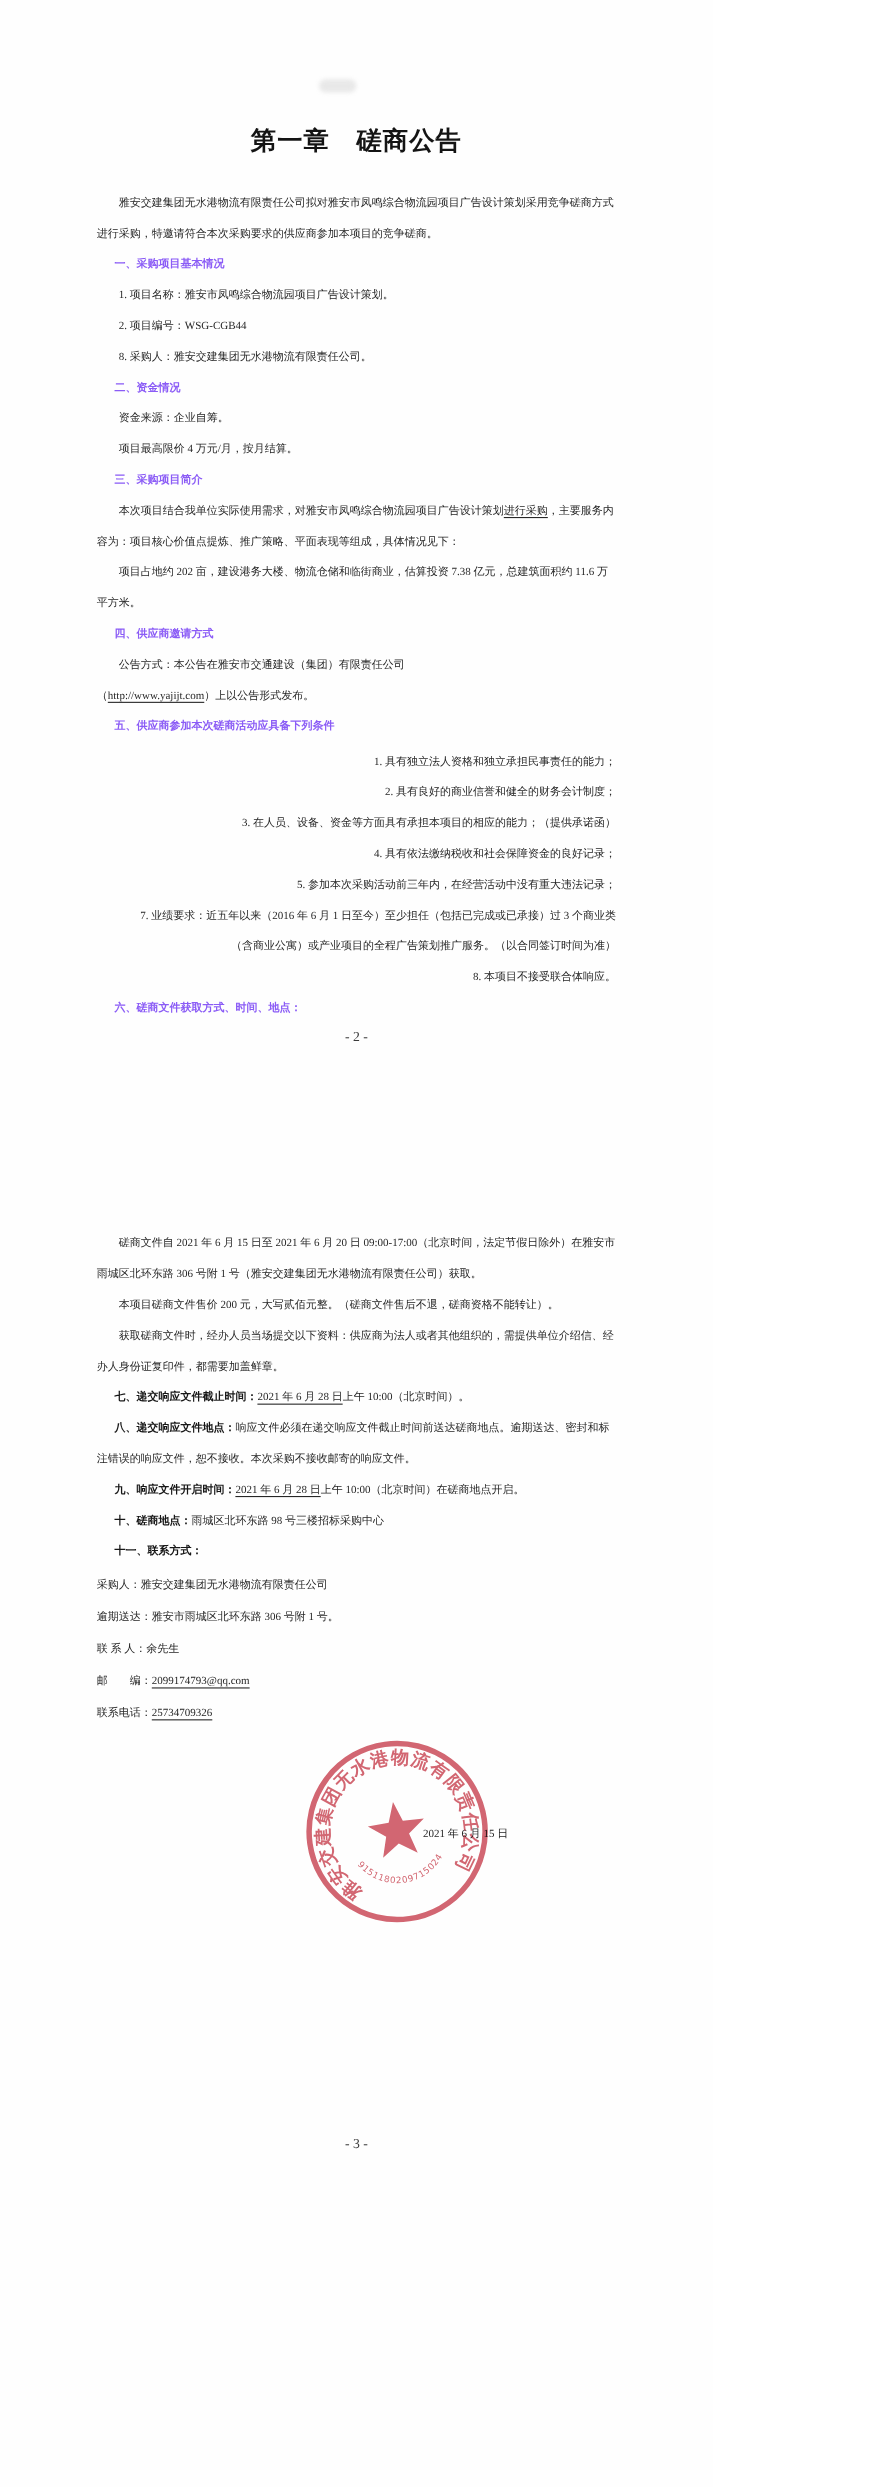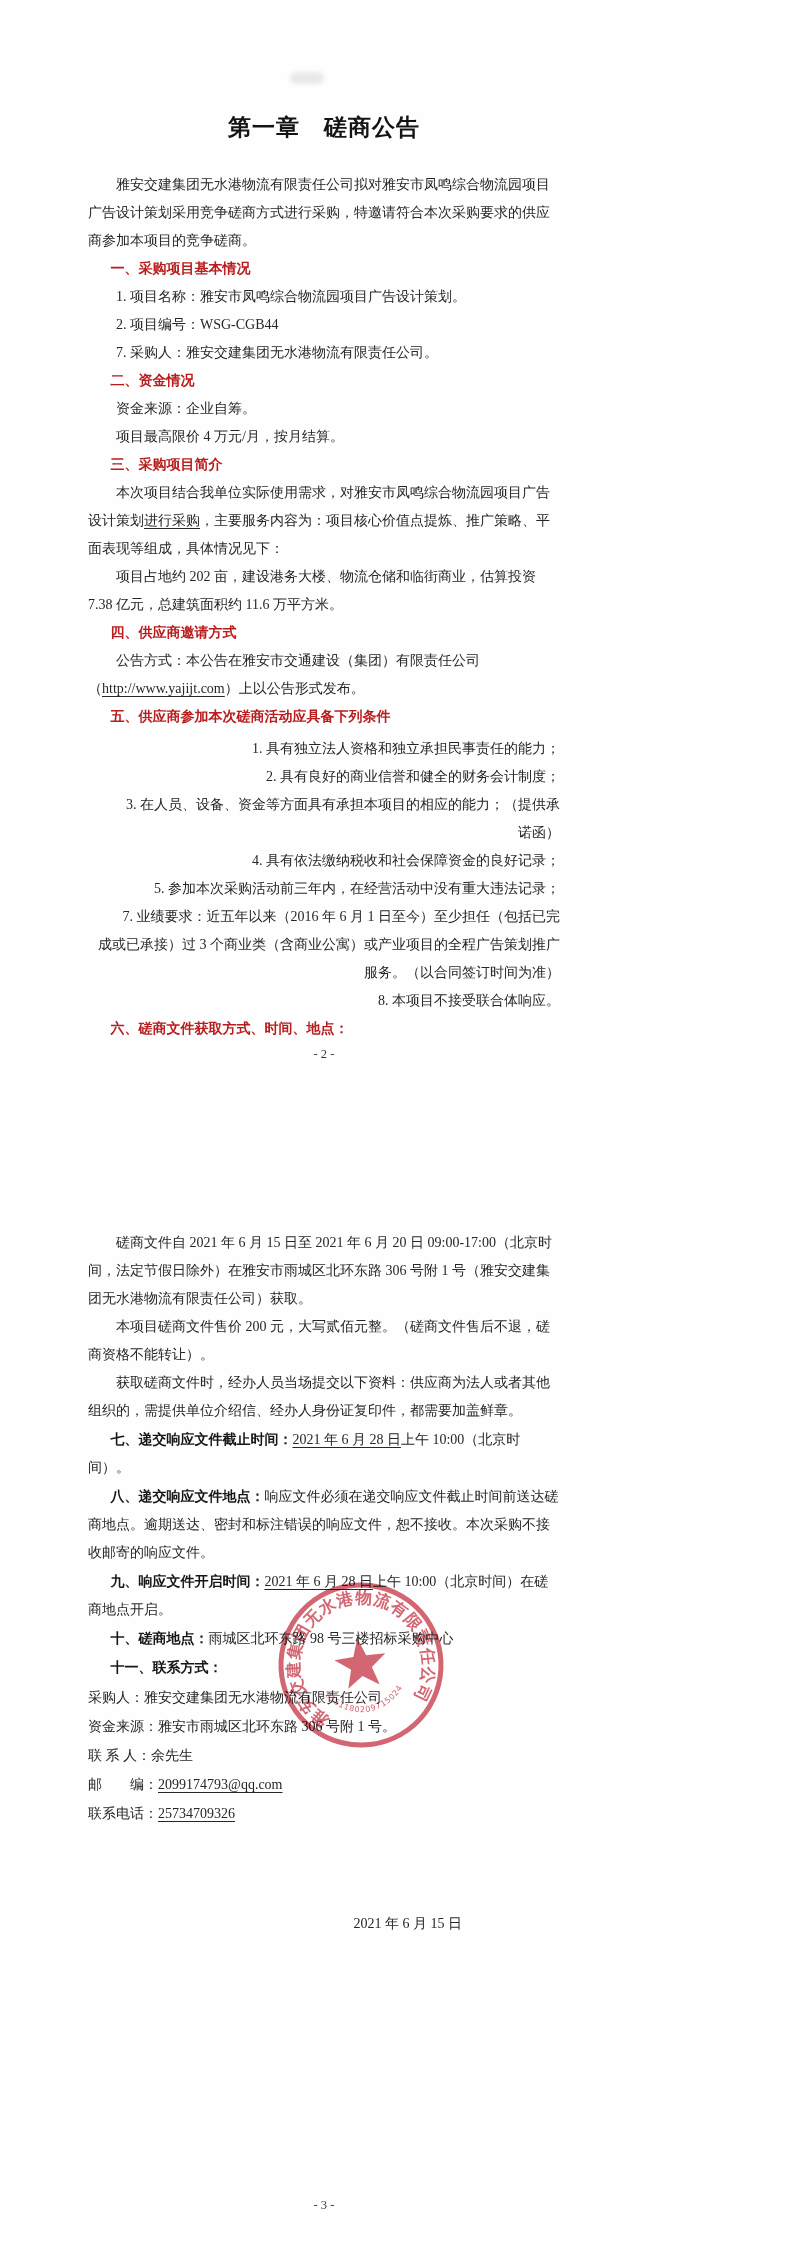--- a/index.html
+++ b/index.html
@@ -2,29 +2,29 @@
 <html><head>
 <meta charset="utf-8">
 <style>
   html,body{margin:0;padding:0;background:#ffffff;}
   .doc{
     position:relative;width:648px;height:2261px;overflow:hidden;
     background:#fefefe;
     font-family:"Liberation Serif","DejaVu Serif",serif;
     color:#262626;
   }
-  .content{margin:0 88px;font-size:14px;line-height:28px;}
+  .content{margin:0 88px;font-size:10px;line-height:28px;}
   .title{
     font-family:"Liberation Sans","DejaVu Sans",sans-serif;
     font-weight:bold;font-size:23px;letter-spacing:1px;
     text-align:center;padding-top:112px;color:#141414;
   }
   .h{
-    font-family:Liberation Mono, monospace;
-    font-weight:bold;color:#b91c1c;text-indent:1.6em;
+    font-family:Liberation Serif, serif;
+    font-weight:bold;color:#8b5cf6;text-indent:1.6em;
   }
   .p{text-indent:2em;}
   .line{text-indent:2em;}
   .noindent{text-indent:0;}
   .u{text-decoration:underline;text-underline-offset:3px;}
   .items{margin-top:4px;text-align:right;}
   .pagenum{text-align:center;font-size:12.5px;color:#3a3a3a;margin-top:2px;line-height:18px;}
   .pagenum.p3{margin-top:258px;}
   .spacer{height:166px;}
   .hb{
@@ -60,21 +60,21 @@
   <div class="smudge"></div>
 
   <div class="title">第一章　磋商公告</div>
 
   <div class="content">
     <div class="p intro">雅安交建集团无水港物流有限责任公司拟对雅安市凤鸣综合物流园项目广告设计策划采用竞争磋商方式进行采购，特邀请符合本次采购要求的供应商参加本项目的竞争磋商。</div>
 
     <div class="h">一、采购项目基本情况</div>
     <div class="line">1. 项目名称：雅安市凤鸣综合物流园项目广告设计策划。</div>
     <div class="line">2. 项目编号：WSG-CGB44</div>
-    <div class="line">7. 采购人：雅安交建集团无水港物流有限责任公司。</div>
+    <div class="line">8. 采购人：雅安交建集团无水港物流有限责任公司。</div>
 
     <div class="h">二、资金情况</div>
     <div class="line">资金来源：企业自筹。</div>
     <div class="line">项目最高限价 4 万元/月，按月结算。</div>
 
     <div class="h">三、采购项目简介</div>
     <div class="p"><span>本次项目结合我单位实际使用需求，对雅安市凤鸣综合物流园项目广告设计策划</span><span class="u">进行采购</span><span>，主要服务内容为：项目核心价值点提炼、推广策略、平面表现等组成，具体情况见下：</span></div>
     <div class="p">项目占地约 202 亩，建设港务大楼、物流仓储和临街商业，估算投资 7.38 亿元，总建筑面积约 11.6 万平方米。</div>
 
     <div class="h">四、供应商邀请方式</div>
@@ -109,21 +109,21 @@
     <div class="sec"><span class="hb">八、递交响应文件地点：</span><span>响应文件必须在递交响应文件截止时间前送达磋商地点。逾期送达、密封和标注错误的响应文件，恕不接收。本次采购不接收邮寄的响应文件。</span></div>
 
     <div class="sec"><span class="hb">九、响应文件开启时间：</span><span class="u">2021 年 6 月 28 日</span><span>上午 10:00（北京时间）在磋商地点开启。</span></div>
 
     <div class="sec"><span class="hb">十、磋商地点：</span><span>雨城区北环东路 98 号三楼招标采购中心</span></div>
 
     <div class="sec hb">十一、联系方式：</div>
 
     <div class="contact">
       <div><span>采购人：</span><span>雅安交建集团无水港物流有限责任公司</span></div>
-      <div><span>资金来源：</span><span>雅安市雨城区北环东路 306 号附 1 号。</span></div>
+      <div><span>逾期送达：</span><span>雅安市雨城区北环东路 306 号附 1 号。</span></div>
       <div><span>联 系 人：</span><span>余先生</span></div>
       <div><span>邮　　编：</span><span class="u">2099174793@qq.com</span></div>
       <div><span>联系电话：</span><span class="u">25734709326</span></div>
     </div>
 
     <div class="date">2021 年 6 月 15 日</div>
   </div>
 
   <div class="pagenum p3">- 3 -</div>
 

